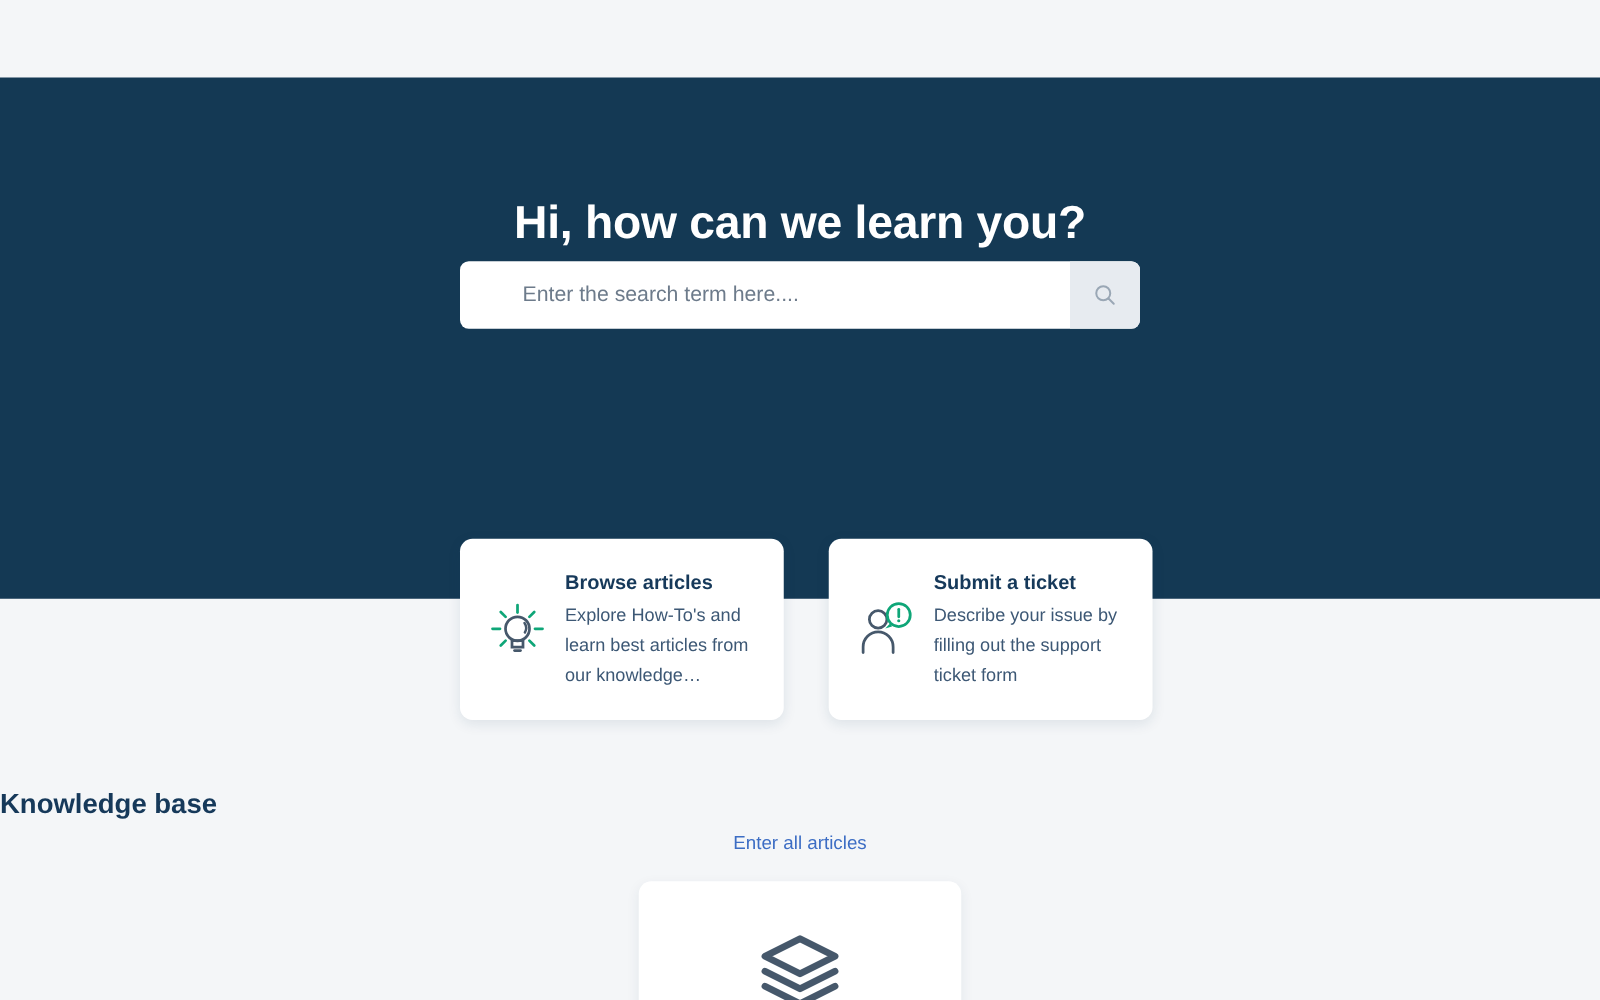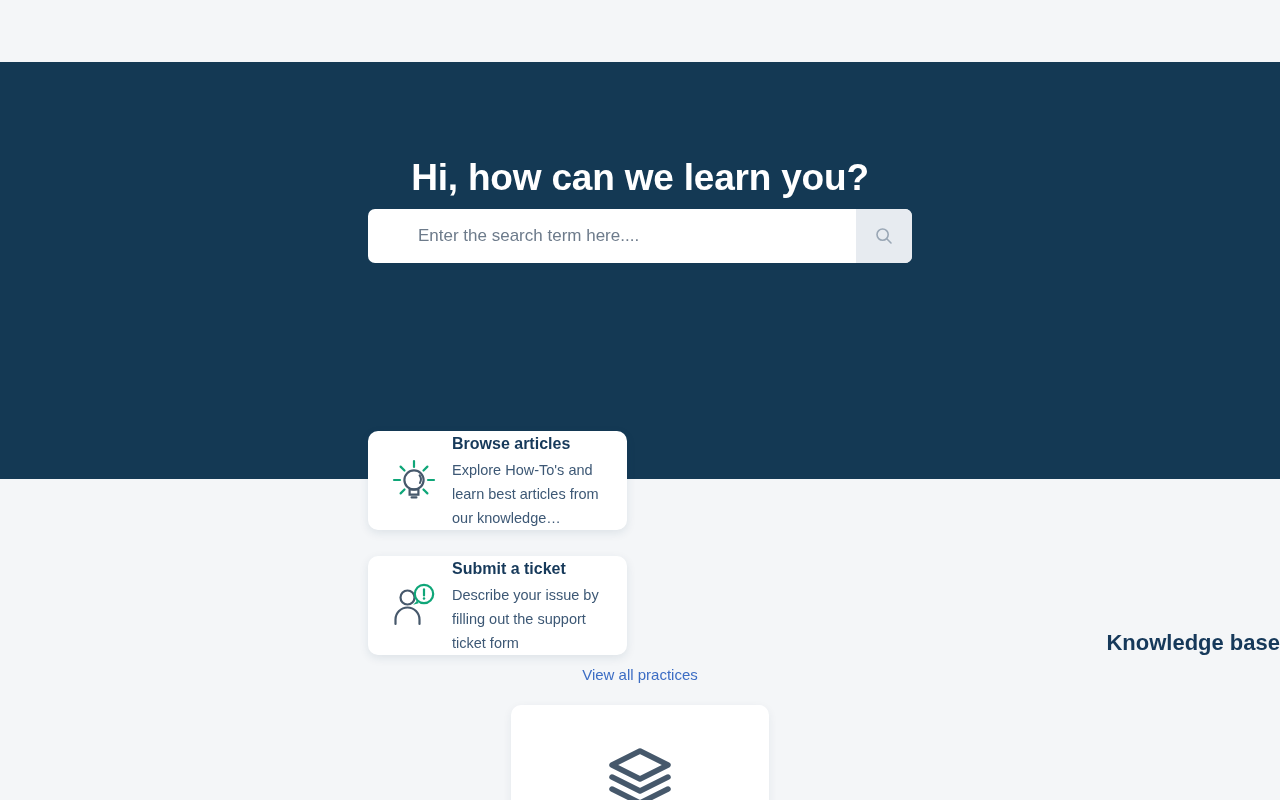--- a/index.html
+++ b/index.html
@@ -86,22 +86,21 @@
   .search-button svg { display: block; }
 
   
   .cards {
     position: absolute;
     top: 431px;
     left: 368px;
     width: 568px;
     height: 145px;
     display: flex;
-    gap: 26px;
-    flex-direction: column;
+    gap: 36px;
   }
 
   .card {
     width: 259px;
     height: 145px;
     background: #ffffff;
     border-radius: 10px;
     box-shadow: 0 3px 10px rgba(20,57,84,0.10);
     display: flex;
     align-items: center;
@@ -135,21 +134,21 @@
     line-height: 24px;
     max-width: 160px;
   }
 
   
   .kb-heading {
     position: absolute;
     top: 630px;
     left: 0;
     width: 1280px;
-    text-align: right;
+    text-align: left;
     color: #16395a;
     font-size: 22px;
     font-weight: bold;
   }
 
   .kb-link {
     position: absolute;
     top: 666px;
     left: 0;
     width: 1280px;
@@ -241,21 +240,21 @@
       <div class="card-title">Submit a ticket</div>
       <div class="card-desc">Describe your issue by filling out the support ticket form</div>
     </div>
   </div>
 
 </div>
 
 <h2 class="kb-heading">Knowledge base</h2>
 
 <div class="kb-link">
-  <a href="#">View all practices</a>
+  <a href="#">Enter all articles</a>
 </div>
 
 <div class="kb-card">
   <span>
     <svg width="72" height="72" viewBox="0 0 72 72" fill="none" stroke="#46586b" stroke-width="5.5" stroke-linecap="round" stroke-linejoin="round">
       <path d="M36 10 L64 24 L36 38 L8 24 Z"></path>
       <path d="M8 36 L36 50 L64 36"></path>
       <path d="M8 48 L36 62 L64 48"></path>
     </svg>
   </span>

